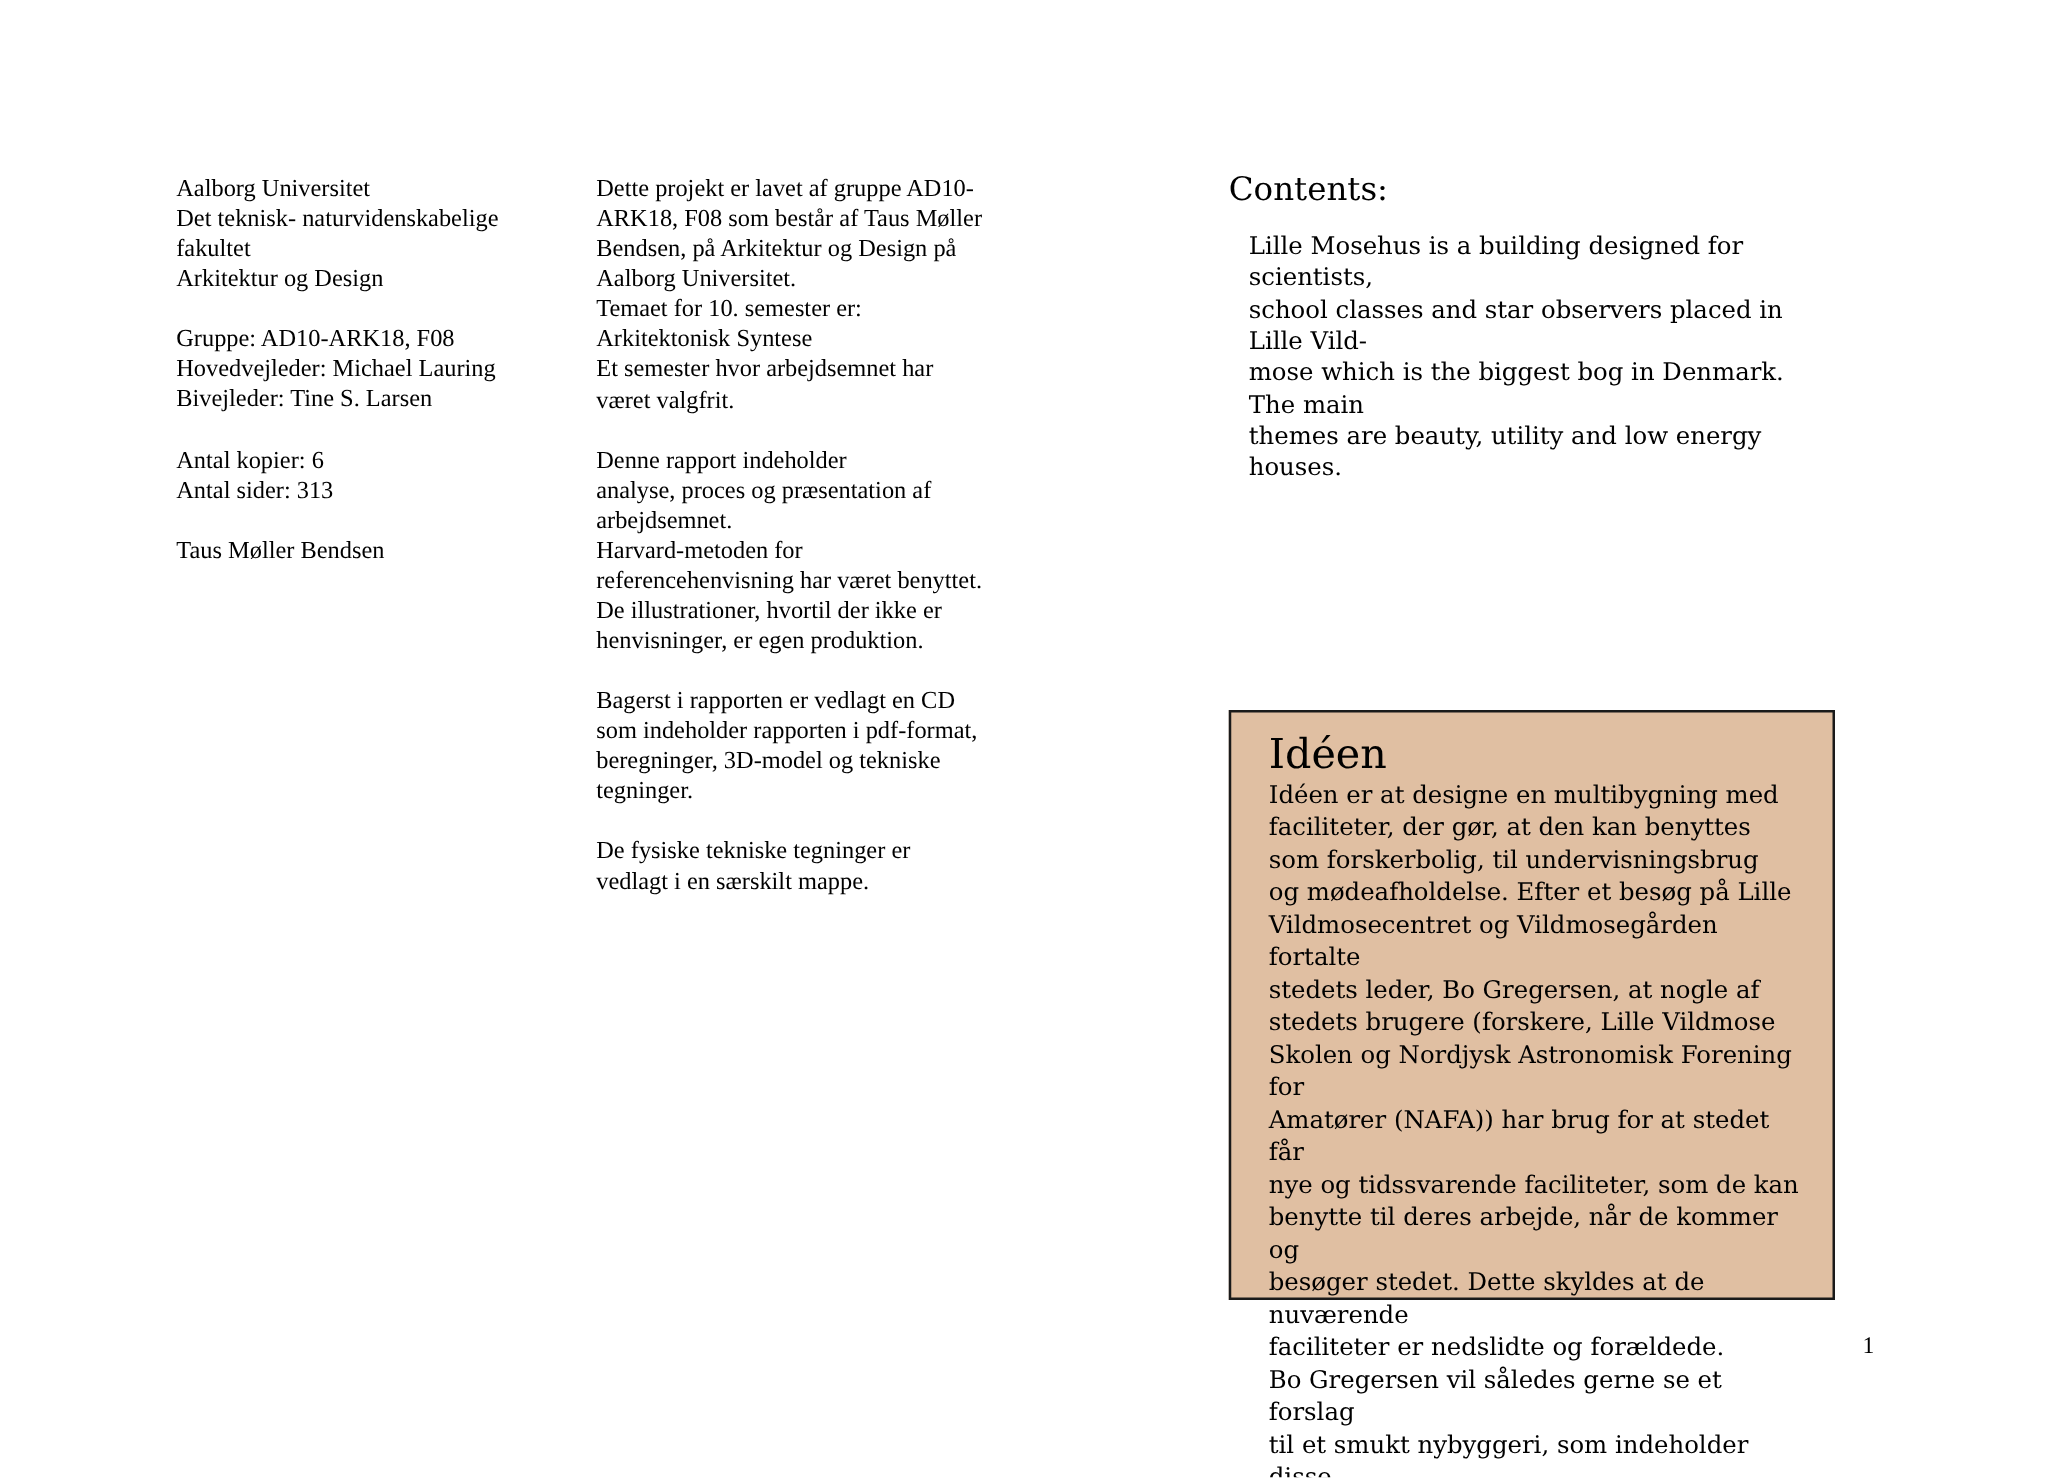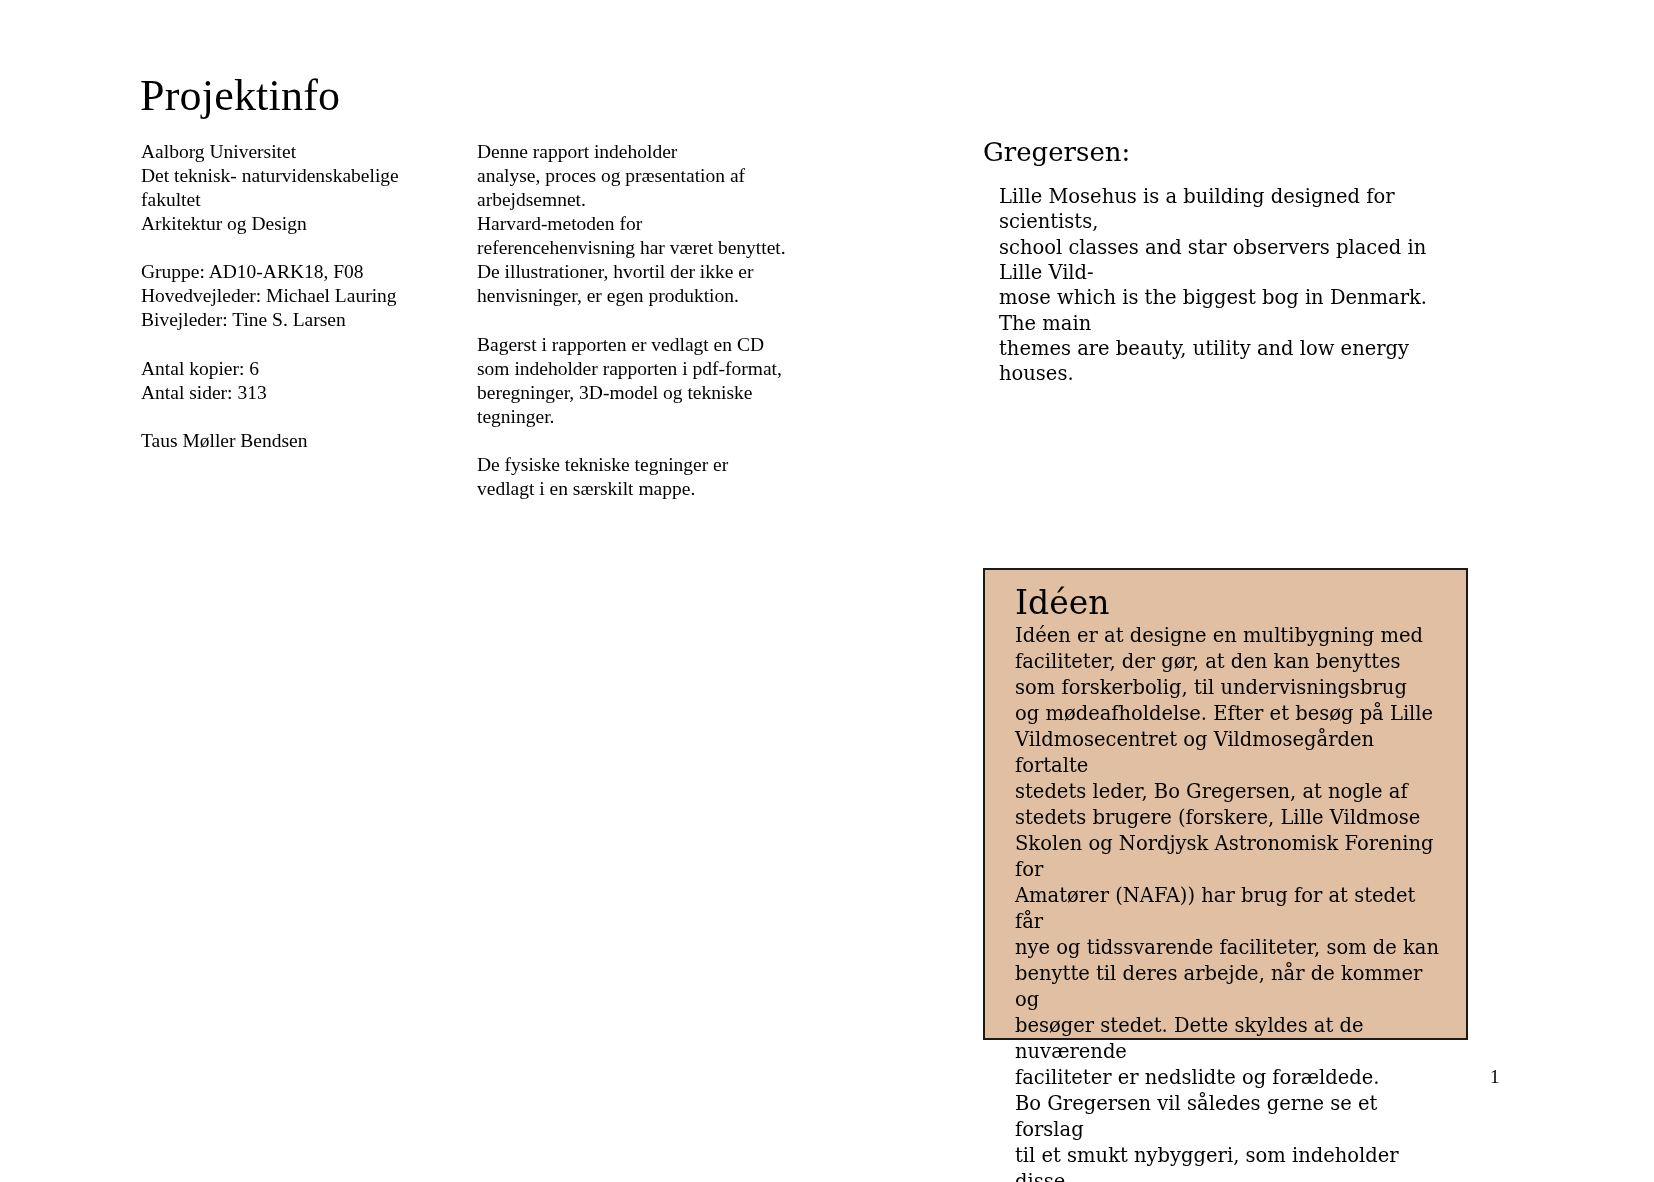--- a/index.html
+++ b/index.html
@@ -108,54 +108,61 @@
     top: 1066px;
     font-size: 19px;
     font-family: "Liberation Serif", "DejaVu Serif", serif;
   }
 </style>
 </head>
 <body>
 
 <div id="page">
 
-  <h1 id="doc-title">Projektinfo</h1>
 
   <div id="col-left">
     <p class="dk-block">Aalborg Universitet
 Det teknisk- naturvidenskabelige
 fakultet
 Arkitektur og Design</p>
     <p class="dk-block">Gruppe: AD10-ARK18, F08
 Hovedvejleder:  Michael Lauring
 Bivejleder: Tine S. Larsen</p>
     <p class="dk-block">Antal kopier: 6
 Antal sider: 313</p>
     <p class="dk-block"></p>
     <p class="dk-block">Taus Møller Bendsen</p>
   </div>
 
   <div id="col-mid">
+    <p class="dk-block">Dette projekt er lavet af gruppe AD10-
+ARK18, F08 som består af Taus Møller
+Bendsen, på Arkitektur og Design på
+Aalborg Universitet.
+Temaet for 10. semester er:
+Arkitektonisk Syntese
+Et semester hvor arbejdsemnet har
+været valgfrit.</p>
     <p class="dk-block">Denne rapport indeholder
 analyse, proces og præsentation af
 arbejdsemnet.
 Harvard-metoden for
 referencehenvisning har været benyttet.
 De illustrationer, hvortil der ikke er
 henvisninger, er egen produktion.</p>
     <p class="dk-block">Bagerst i rapporten er vedlagt en CD
 som indeholder rapporten i pdf-format,
 beregninger, 3D-model og tekniske
 tegninger.</p>
     <p class="dk-block">De fysiske tekniske tegninger er
 vedlagt i en særskilt mappe.</p>
   </div>
 
   <div id="contents-wrap">
-    <h2 id="contents-heading">Gregersen:</h2>
+    <h2 id="contents-heading">Contents:</h2>
     <p id="contents-body">Lille Mosehus is a building designed for scientists,
 school classes and star observers placed in Lille Vild-
 mose which is the biggest bog in Denmark. The main
 themes are beauty, utility and low energy houses.</p>
   </div>
 
   <div id="ideen-box">
     <h2 id="ideen-heading">Idéen</h2>
     <p id="ideen-body">Idéen er at designe en multibygning med
 faciliteter, der gør, at den kan benyttes

